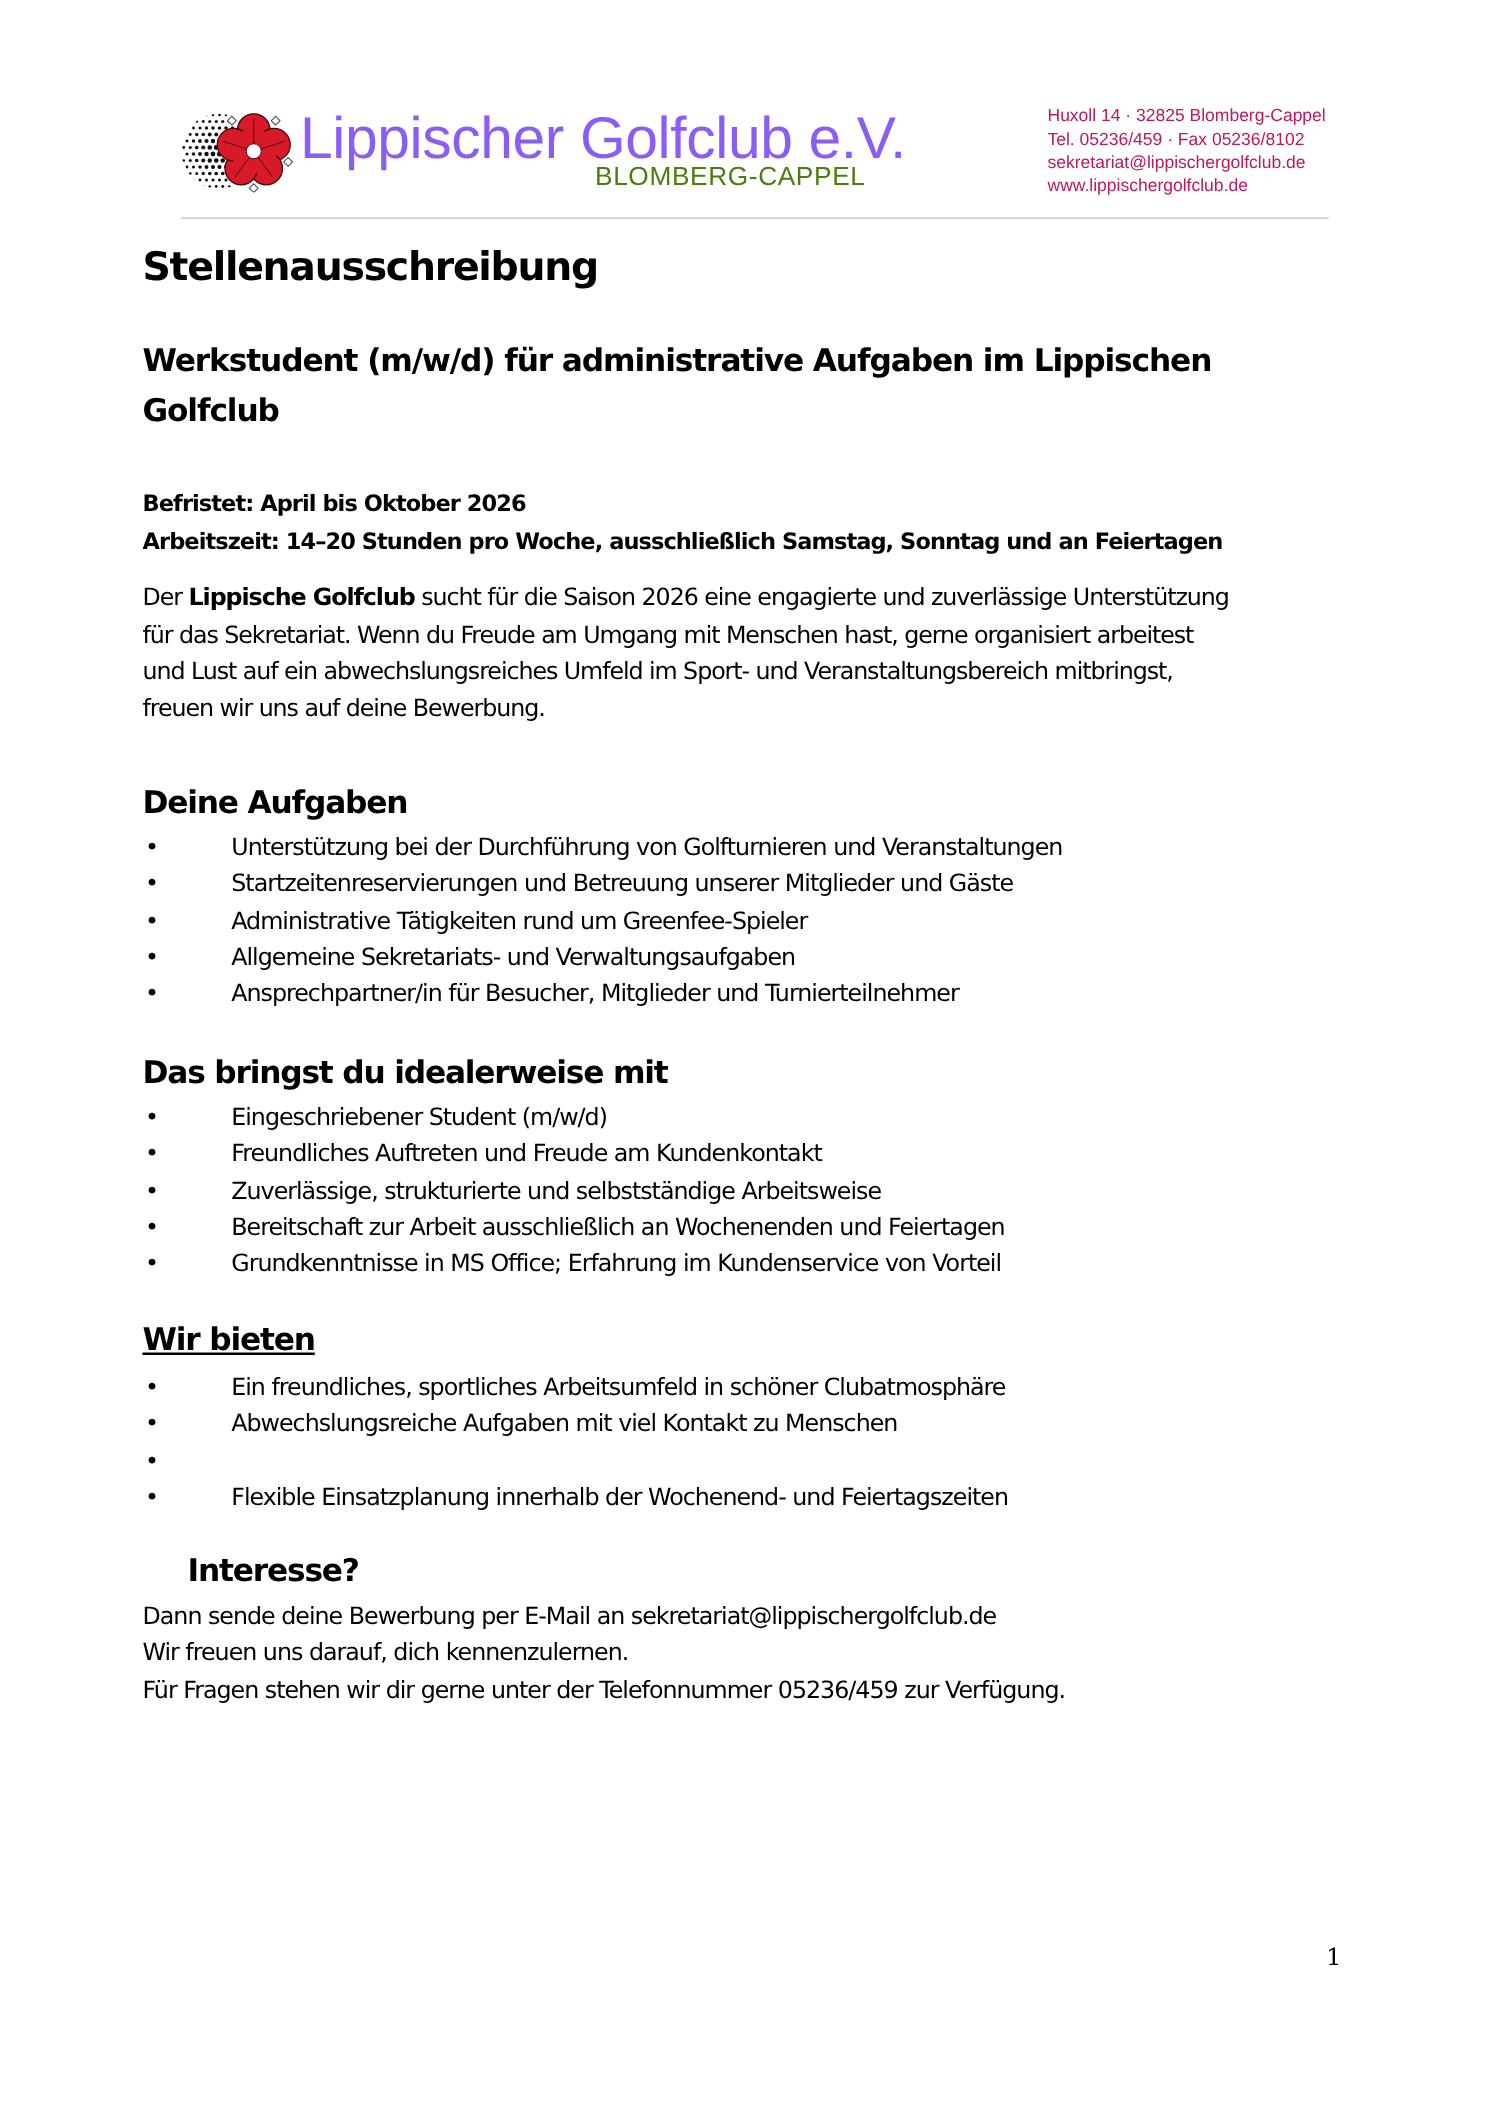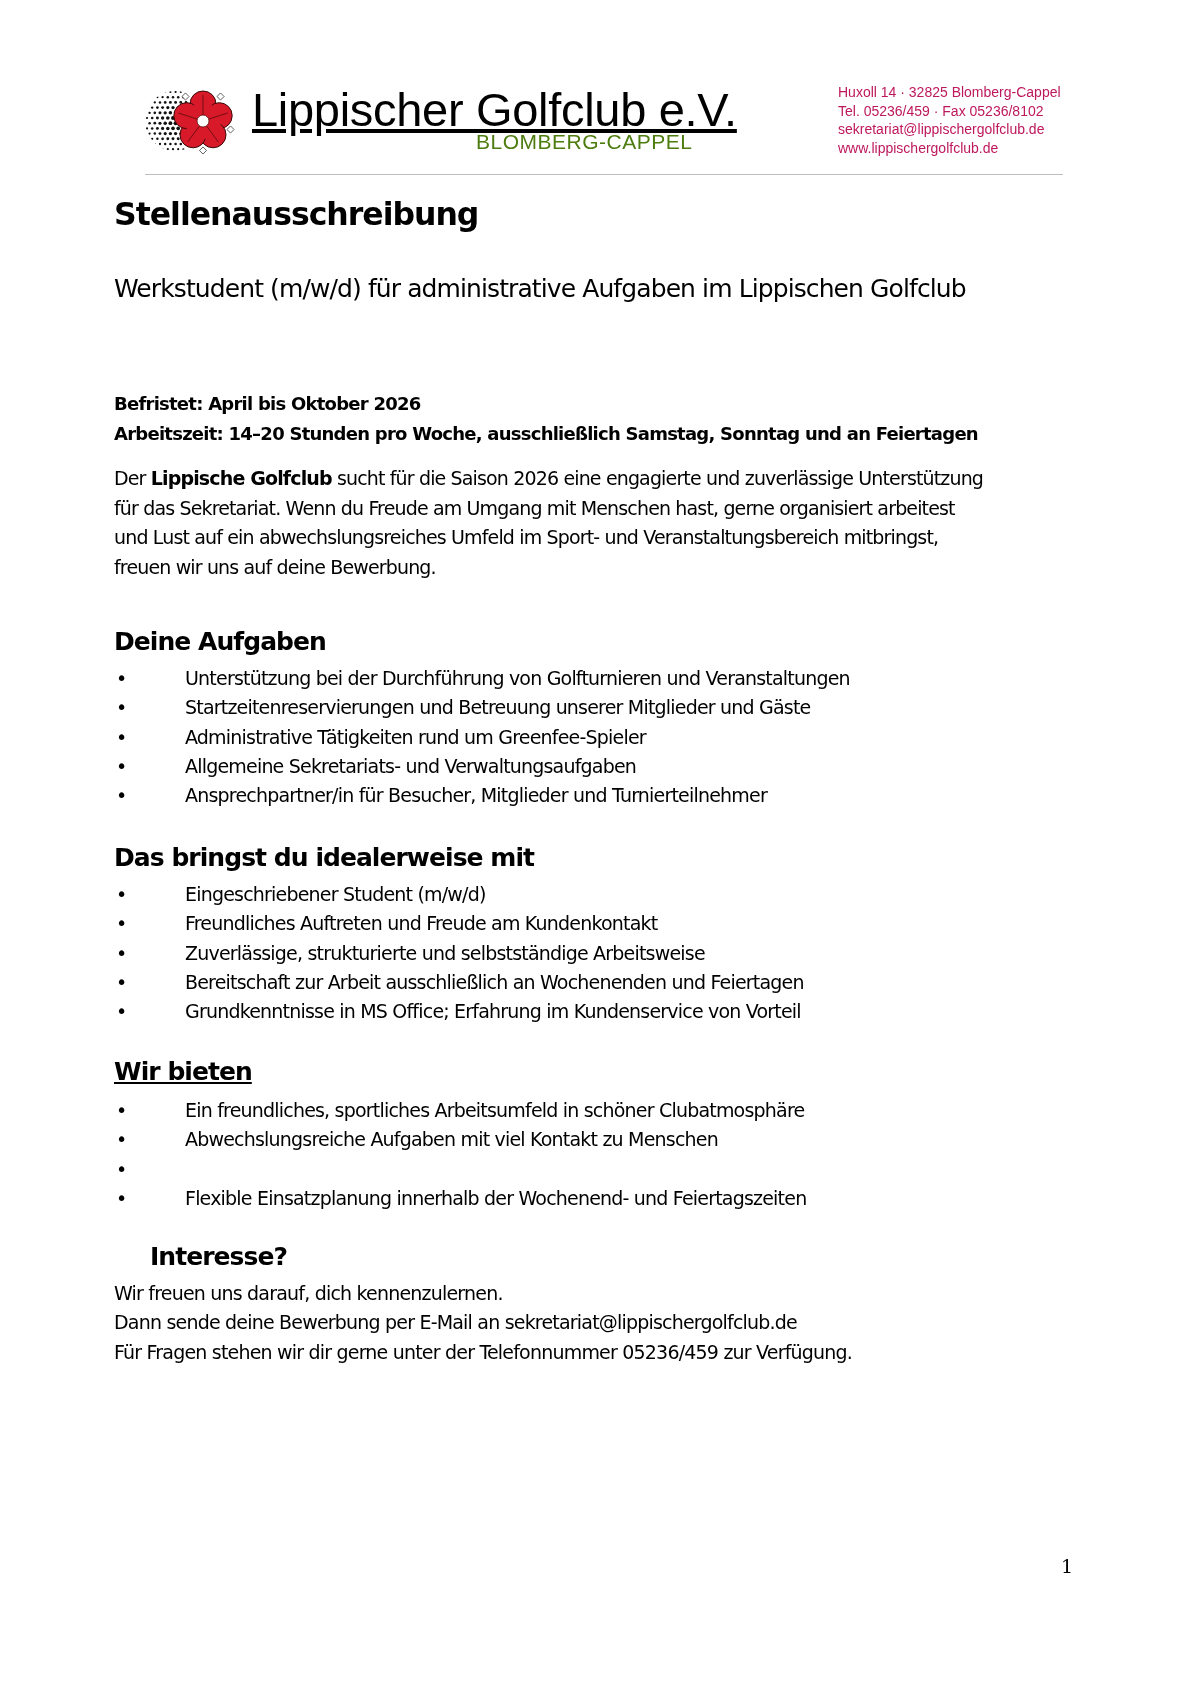--- a/index.html
+++ b/index.html
@@ -5,35 +5,35 @@
     html, body { margin: 0; padding: 0; background: #ffffff; }
     body {
       width: 1190px; height: 1683px; position: relative; overflow: hidden;
       font-family: "Liberation Sans", sans-serif; color: #000;
     }
     .abs { position: absolute; white-space: nowrap; }
 
     
     .logo-mark { position: absolute; left: 145px; top: 88px; width: 92px; height: 66px; }
     .club-name {
-      left: 252px; top: 82px; font-size: 47px; color: #000000;
-      font-family: "Liberation Sans", sans-serif; letter-spacing: -0.3px; line-height: 56px; text-decoration: underline;
+      left: 240px; top: 82px; font-size: 47px; color: #8b5cf6;
+      font-family: "Liberation Sans", sans-serif; letter-spacing: -0.3px; line-height: 56px;
     }
     .club-city {
       left: 476px; top: 130px; font-size: 21px; color: #4d7c0f;
       font-family: "Liberation Sans", sans-serif; letter-spacing: 0.5px; line-height: 24px;
     }
     .contact { left: 838px; top: 83px; font-size: 14px; color: #be185d; line-height: 18.5px; }
     .contact div { white-space: nowrap; }
     .divider { position: absolute; left: 145px; top: 174px; width: 918px; height: 0; border-top: 1.5px solid #bdbdbd; }
 
     
     .doc { font-family: "DejaVu Sans", sans-serif; }
     .title { left: 114px; top: 194px; font-size: 31.5px; font-weight: bold; letter-spacing: -1px; line-height: 40px; }
-    .subtitle { left: 114px; top: 269px; font-size: 25px; font-weight: normal; letter-spacing: -0.9px; line-height: 40px; white-space: normal; width: 960px; }
+    .subtitle { left: 114px; top: 269px; font-size: 25px; font-weight: bold; letter-spacing: -0.9px; line-height: 40px; white-space: normal; width: 960px; }
     .meta { left: 114px; top: 389px; font-size: 18px; font-weight: bold; letter-spacing: -0.75px; line-height: 30px; }
     .intro { left: 114px; top: 464px; font-size: 19px; letter-spacing: -0.85px; line-height: 29.5px; }
     .intro div { white-space: nowrap; }
 
     .section-h { font-size: 25px; font-weight: bold; letter-spacing: -0.95px; line-height: 32px; }
     .list { font-size: 19px; letter-spacing: -0.8px; line-height: 29.3px; }
     .list .item { position: relative; padding-left: 71px; white-space: nowrap; height: 29.3px; }
     .list .bullet { position: absolute; left: 2px; top: 0; letter-spacing: 0; }
 
     .sec1-h { left: 114px; top: 626px; }
@@ -231,19 +231,19 @@
   <div class="abs section-h sec3-h">Wir bieten</div>
   <div class="abs list sec3-l">
     <div class="item"><span class="bullet">•</span><span>Ein freundliches, sportliches Arbeitsumfeld in schöner Clubatmosphäre</span></div>
     <div class="item"><span class="bullet">•</span><span>Abwechslungsreiche Aufgaben mit viel Kontakt zu Menschen</span></div>
     <div class="item"><span class="bullet">•</span></div>
     <div class="item"><span class="bullet">•</span><span>Flexible Einsatzplanung innerhalb der Wochenend- und Feiertagszeiten</span></div>
   </div>
 
   <div class="abs section-h sec4-h">Interesse?</div>
   <div class="abs sec4-t">
+    <div>Dann sende deine Bewerbung per E-Mail an sekretariat@lippischergolfclub.de</div>
     <div>Wir freuen uns darauf, dich kennenzulernen.</div>
-    <div>Dann sende deine Bewerbung per E-Mail an sekretariat@lippischergolfclub.de</div>
     <div>Für Fragen stehen wir dir gerne unter der Telefonnummer 05236/459 zur Verfügung.</div>
   </div>
 
   <div class="abs page-num">1</div>
 </div>
 
 </body></html>

